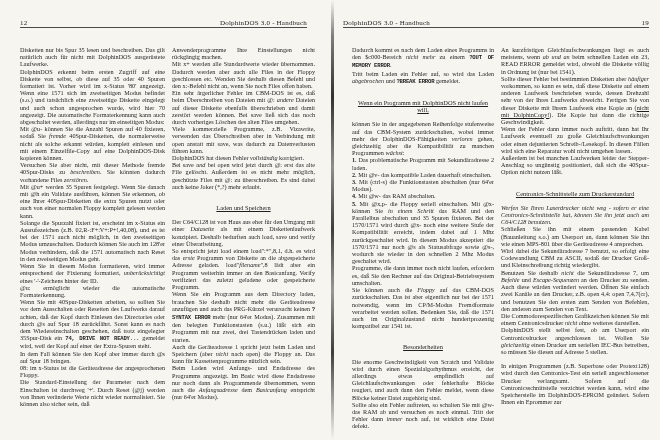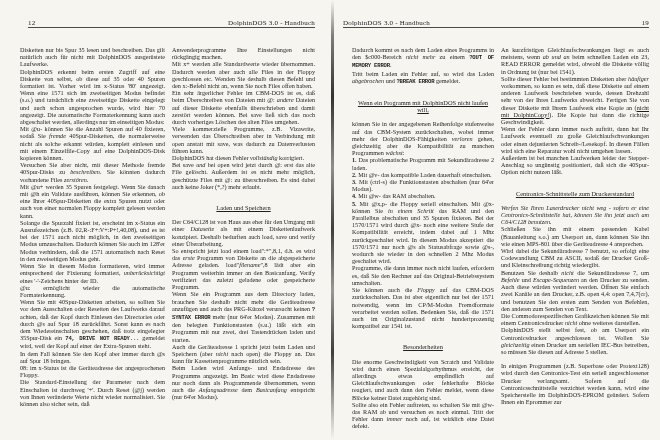--- a/index.html
+++ b/index.html
@@ -11,21 +11,21 @@
   }
   .page{position:absolute;top:0;height:440px;}
   .page-left{left:0;width:332px;}
   .page-right{left:334px;width:326px;}
   .page-header{
     position:absolute;top:14px;height:13px;
     display:flex;justify-content:space-between;align-items:flex-end;
     border-bottom:1px solid #4a4a4a;
     font-size:7px;letter-spacing:.2px;color:#262626;
   }
-  .page-left .page-header{left:28px;width:287px;gap:17px;}
+  .page-left .page-header{left:20px;width:287px;gap:17px;}
   .page-right .page-header{left:9px;width:306px;}
   .pnum{font-size:7px;}
   .htitle{font-size:7px;margin-top:40px;}
   .col{
     position:absolute;top:46px;height:388px;overflow:hidden;
     font-size:6.2px;line-height:7.2px;
     text-align:justify;
   }
   .col-0-0{left:20px;width:145px;}
   .col-0-1{left:172px;width:143px;}

